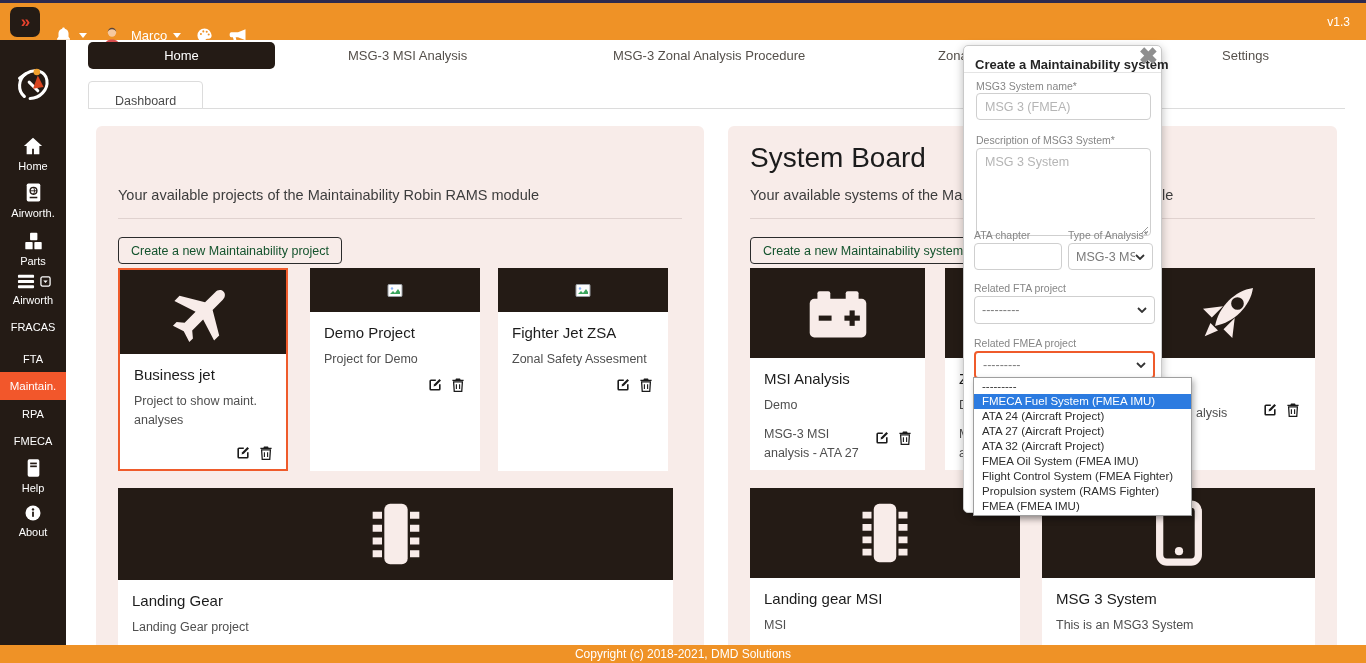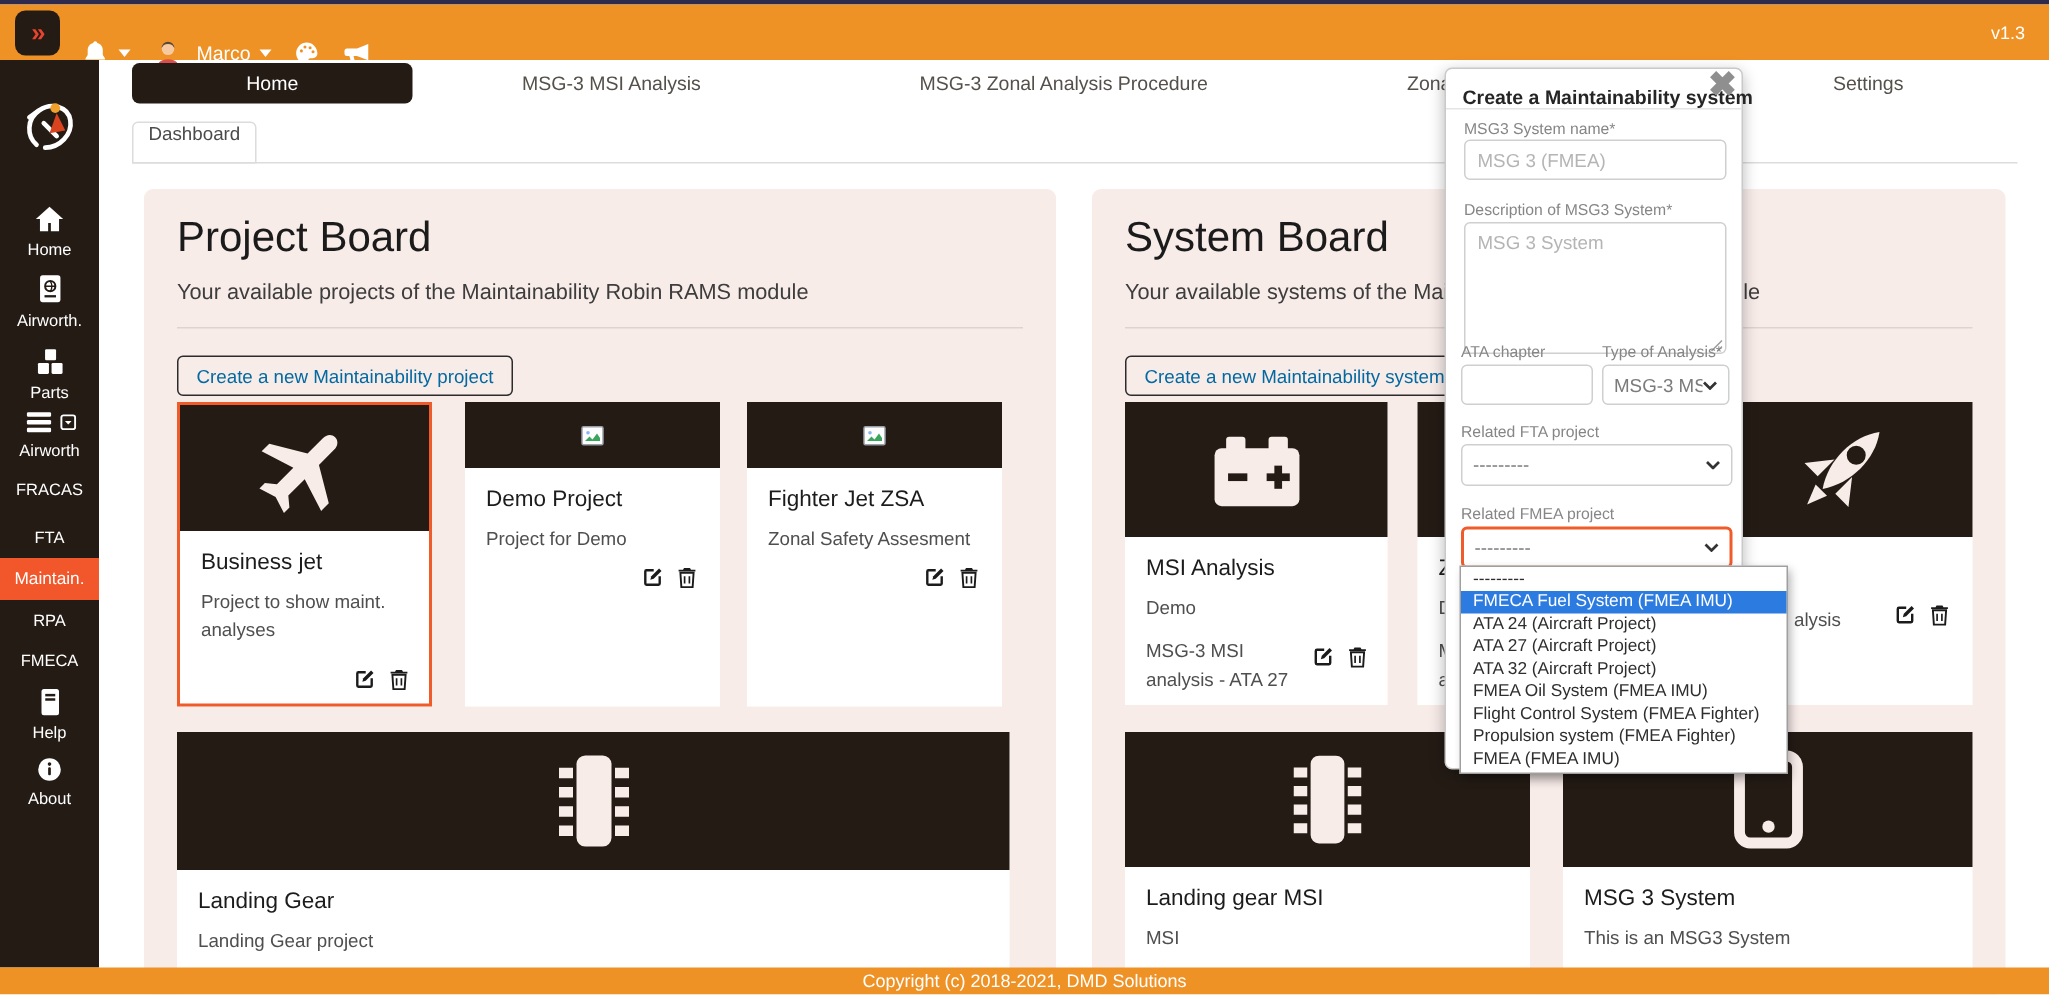--- a/index.html
+++ b/index.html
@@ -29,32 +29,32 @@
   .side-label { font-size:11px; color:#fff; display:block; }
   .side-active { background:#f2572b; height:28px; line-height:28px; }
   .logo-box { position:absolute; left:10px; top:22px; width:46px; }
 
   
   .nav-home { left:88px; top:42px; width:187px; height:27px; background:#241b15;
     border-radius:5px; color:#fff; font-size:13px; display:flex; align-items:center;
     justify-content:center; cursor:pointer; }
   .nav-tab { top:48px; font-size:13px; color:#55504b; cursor:pointer; }
   .tabline { left:88px; top:108px; width:1257px; height:1px; background:#dcdcdc; }
-  .dash-tab { left:88px; top:81px; height:28px; padding:0 10px; background:#fff;
+  .dash-tab { left:88px; top:81px; height:28px; padding:0 26px; background:#fff;
     border:1px solid #dcdcdc; border-radius:4px 4px 0 0; font-size:12.5px; color:#4a4a4a;
-    display:flex; align-items:flex-start; z-index:2; cursor:pointer; }
+    display:flex; align-items:flex-end; z-index:2; cursor:pointer; }
 
   
   .panel { background:#f8ece9; border-radius:6px; top:126px; height:537px; }
   .panel-title { position:absolute; left:22px; top:16px; font-size:28px; font-weight:500; color:#1b1b1b; }
   .panel-sub { position:absolute; left:22px; top:61px; font-size:14.5px; color:#3d3d3d; }
   .panel-hr { position:absolute; left:22px; top:92px; right:22px; height:1px; background:#e0d2cf; }
   .create-btn { position:absolute; left:22px; top:111px; height:27px; padding:0 12px;
     background:transparent; border:1px solid #2b2b2b; border-radius:4px; font-size:12.5px;
-    color:#0369a1; font-family:inherit; cursor:pointer; }
+    color:#14532d; font-family:inherit; cursor:pointer; }
 
   
   .card { position:absolute; background:#fff; cursor:pointer; }
   .card-head { background:#241b15; display:flex; align-items:center; justify-content:center; }
   .card-body { position:relative; padding:12px 14px; }
   .card-title { font-size:15px; font-weight:500; color:#1c1c1c; }
   .card-desc { font-size:12.5px; color:#4f4f4f; margin-top:9px; line-height:1.55; }
   .card-meta { font-size:12.5px; color:#4f4f4f; line-height:1.5; }
   .icons-row { display:flex; gap:7px; align-items:center; }
   .icon-btn { width:16px; height:16px; display:inline-flex; cursor:pointer; }
@@ -222,21 +222,20 @@
 <div class="abs nav-tab" style="left:613px">MSG-3 Zonal Analysis Procedure</div>
 <div class="abs nav-tab" style="left:938px">Zona</div>
 <div class="abs nav-tab" style="left:1222px">Settings</div>
 
 <div class="abs tabline"></div>
 <div class="abs dash-tab">
     <span>Dashboard</span>
   </div>
 
 <div class="abs panel" style="left:96px;width:608px">
-  <div class="panel-title">Project Board</div>
   <div class="panel-sub">Your available projects of the Maintainability Robin RAMS module</div>
   <div class="panel-hr"></div>
   <button class="create-btn">Create a new Maintainability project</button>
 </div>
 
 <div class="card selected-card" style="left:118px;top:268px;width:170px;height:203px">
   <div class="card-head" style="height:84px">
     <svg width="66" height="66" viewBox="0 0 32 32">
         <g transform="rotate(45 16 16)">
           <path fill="#f8ece9" d="M16 2c1.8 0 2.6 1.6 2.6 3v7l11 6.5V22l-11-3.5V26l3 2.5V31l-5.6-1.8L10.4 31v-2.5l3-2.5v-7.5L2.4 22v-3.5L13.4 12V5c0-1.4.8-3 2.6-3z"></path>
@@ -496,19 +495,19 @@
 </div>
 
 <div class="abs popup">
   <div class="opt">---------</div>
   <div class="opt hl">FMECA Fuel System (FMEA IMU)</div>
   <div class="opt">ATA 24 (Aircraft Project)</div>
   <div class="opt">ATA 27 (Aircraft Project)</div>
   <div class="opt">ATA 32 (Aircraft Project)</div>
   <div class="opt">FMEA Oil System (FMEA IMU)</div>
   <div class="opt">Flight Control System (FMEA Fighter)</div>
-  <div class="opt">Propulsion system (FMEA Fighter)</div>
+  <div class="opt">Propulsion system (RAMS Fighter)</div>
   <div class="opt">FMEA (FMEA IMU)</div>
 </div>
 
 <div class="abs footer">
   <span>Copyright (c) 2018-2021, DMD Solutions</span>
 </div>
 
 </body></html>

